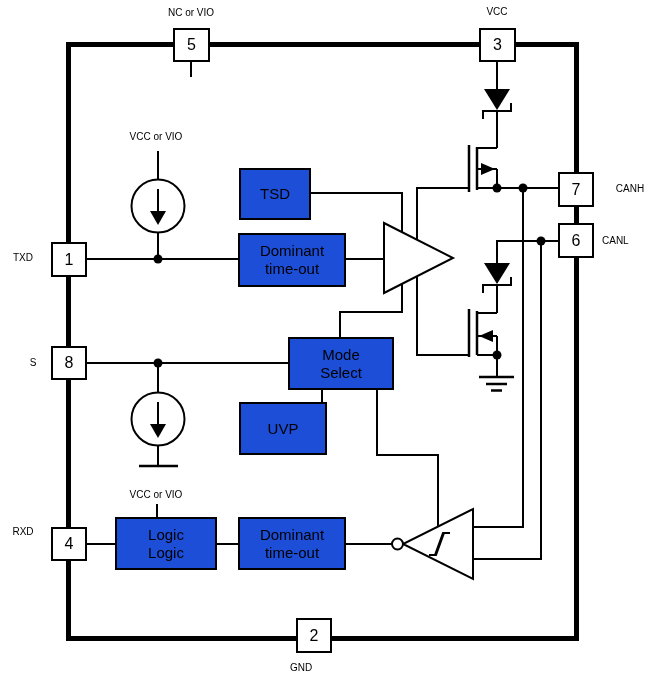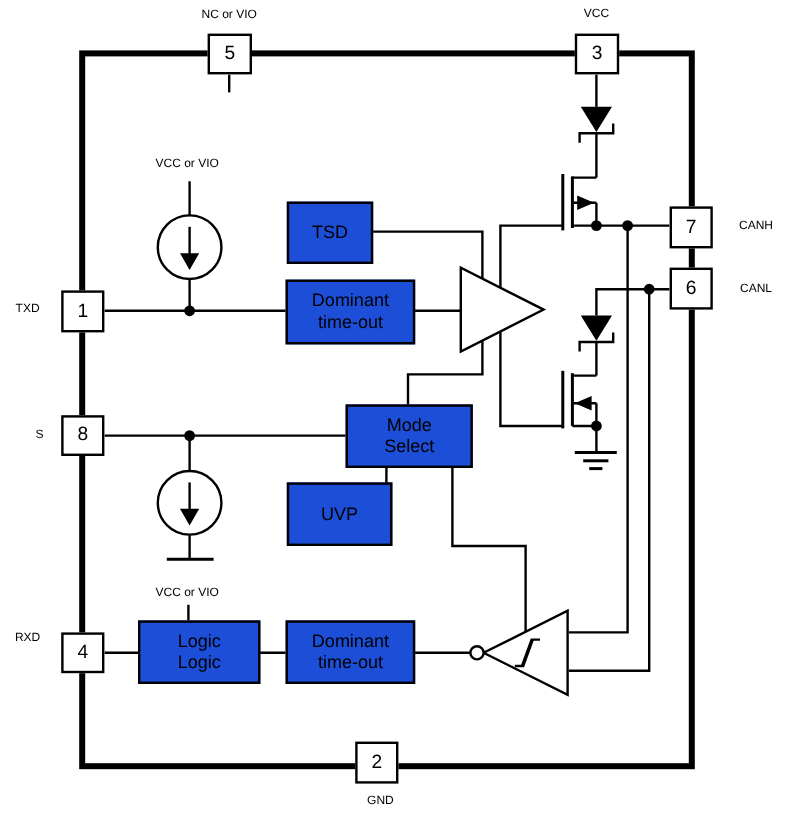--- a/index.html
+++ b/index.html
@@ -167,18 +167,18 @@
     <span>Dominant</span>
     <span>time-out</span>
     </div>
 
   <div class="lbl" style="left:146px;top:5px;width:90px">NC or VIO</div>
   <div class="lbl" style="left:467px;top:4px;width:60px">VCC</div>
   <div class="lbl" style="left:2px;top:250px;width:42px">TXD</div>
   <div class="lbl" style="left:20px;top:355px;width:26px">S</div>
   <div class="lbl" style="left:1px;top:524px;width:44px">RXD</div>
   <div class="lbl" style="left:602px;top:181px;width:56px;text-align:center">CANH</div>
-  <div class="lbl" style="left:602px;top:233px;width:56px;text-align:center">CANL</div>
-  <div class="lbl" style="left:294px;top:660px;width:46px">GND</div>
+  <div class="lbl" style="left:602px;top:233px;width:56px;text-align:left">CANL</div>
+  <div class="lbl" style="left:278px;top:660px;width:46px">GND</div>
   <div class="lbl" style="left:104px;top:129px;width:104px">VCC or VIO</div>
   <div class="lbl" style="left:104px;top:487px;width:104px">VCC or VIO</div>
 
 </div>
 
 </body></html>

